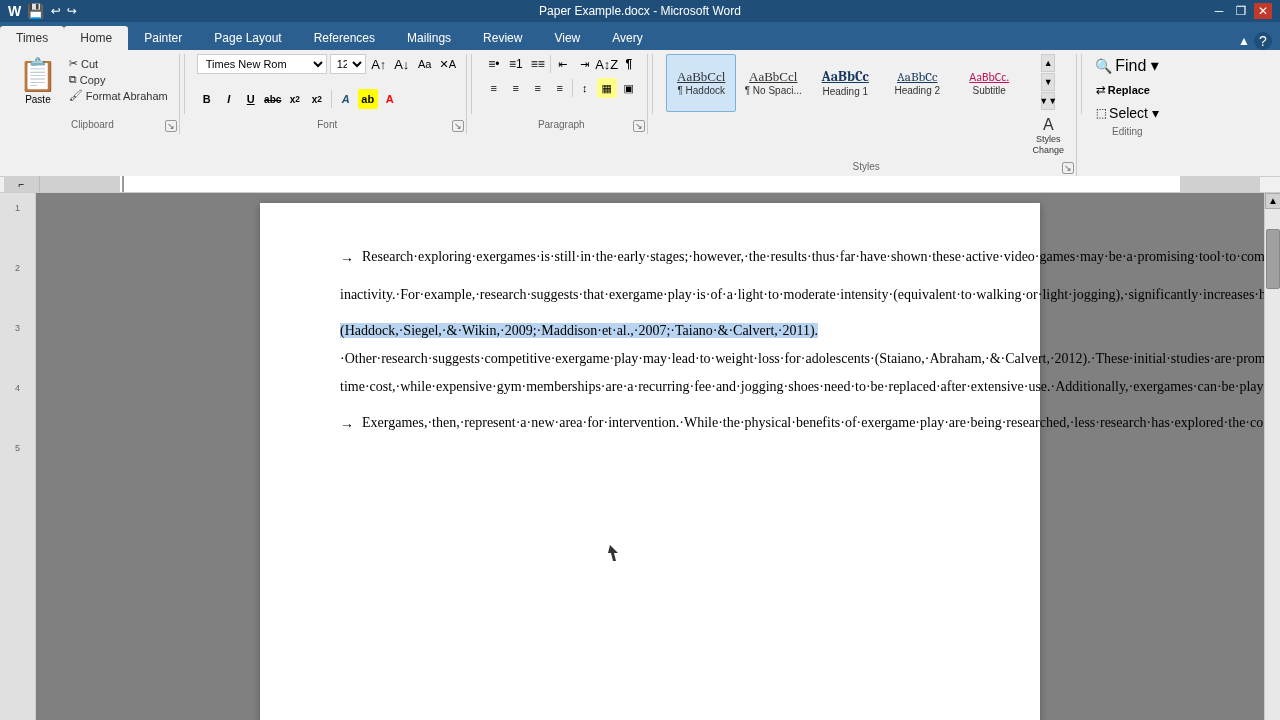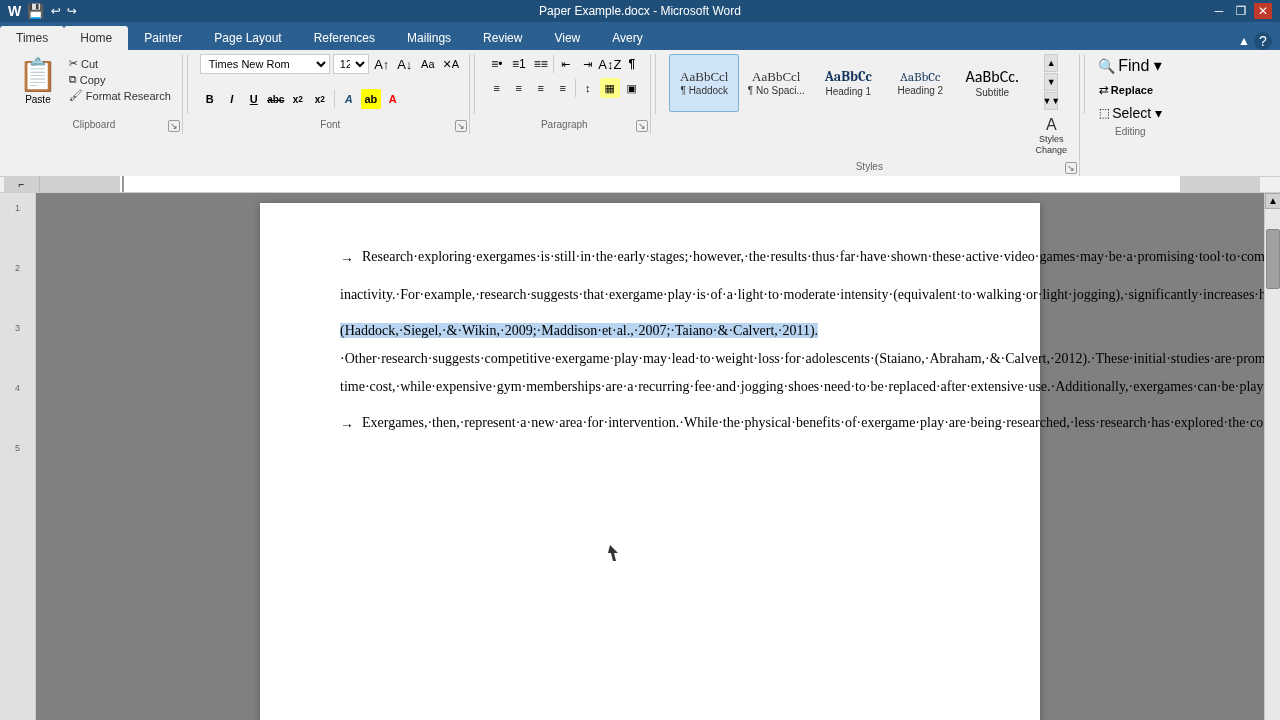--- a/index.html
+++ b/index.html
@@ -181,20 +181,21 @@
       padding: 2px;
       font-size: 10px;
       color: #333;
     }
     .style-btn.active { background: #d0e4f7; border-color: #7ab3d3; }
     .style-preview {
       font-size: 14px;
       font-weight: normal;
       margin-bottom: 2px;
       line-height: 1;
+      text-decoration: underline;
     }
 
     
     .ruler {
       height: 16px;
       background: #f0f0f0;
       border-bottom: 1px solid #ccc;
       display: flex;
       align-items: center;
       padding: 0 4px;
@@ -373,21 +374,21 @@
           <div class="mini-btn">
             <span>✂</span>
             <span>Cut</span>
           </div>
           <div class="mini-btn">
             <span>⧉</span>
             <span>Copy</span>
           </div>
           <div class="mini-btn">
             <span>🖌</span>
-            <span>Format Research</span>
+            <span>Format Abraham</span>
           </div>
         </div>
       </div>
       <span class="ribbon-group-label">Clipboard</span>
       <div class="group-expand-btn">↘</div>
     </div>
 
     <div class="divider-line"></div>
 
     <div class="ribbon-group" style="padding-bottom:18px;min-width:180px;">
@@ -472,21 +473,21 @@
             <div style="font-size:10px;color:#333;">Heading 1</div>
           </div>
 
           <div class="style-btn">
             <div class="style-preview" style="font-size:13px;color:#17375e;font-family:'Cambria',serif;">AaBbCc</div>
             <div style="font-size:10px;color:#333;">Heading 2</div>
           </div>
 
 
           <div class="style-btn">
-            <div class="style-preview" style="font-size:16px;color:#000000;font-family:'Calibri',sans-serif;">AaBbCc.</div>
+            <div class="style-preview" style="font-size:12px;color:#be185d;font-family:'Calibri',sans-serif;">AaBbCc.</div>
             <div style="font-size:10px;color:#333;">Subtitle</div>
           </div>
 
         </div>
 
         <div style="display:flex;flex-direction:column;align-items:center;gap:4px;margin-left:4px;">
           <div style="display:flex;flex-direction:column;gap:1px;">
             <div class="styles-scroll-btn">▲</div>
             <div class="styles-scroll-btn">▼</div>
             <div class="styles-scroll-btn">▼▼</div>

